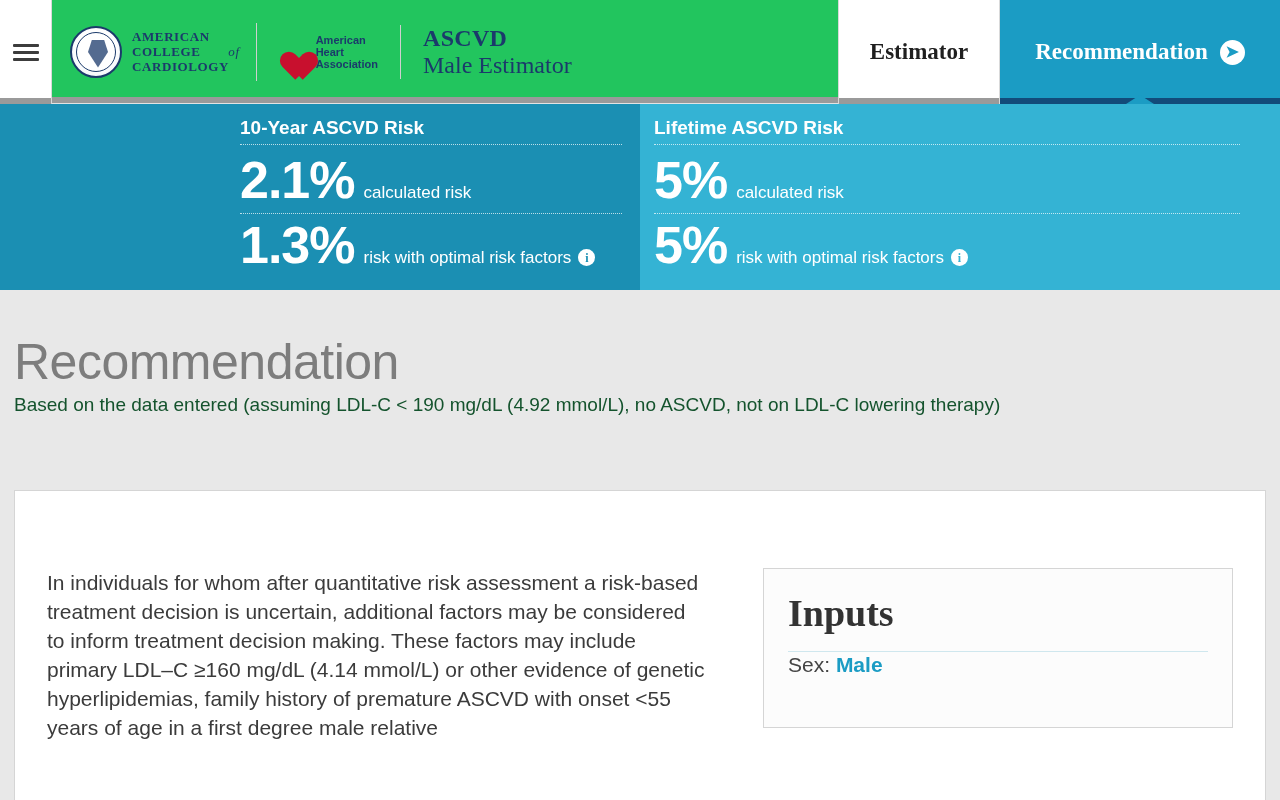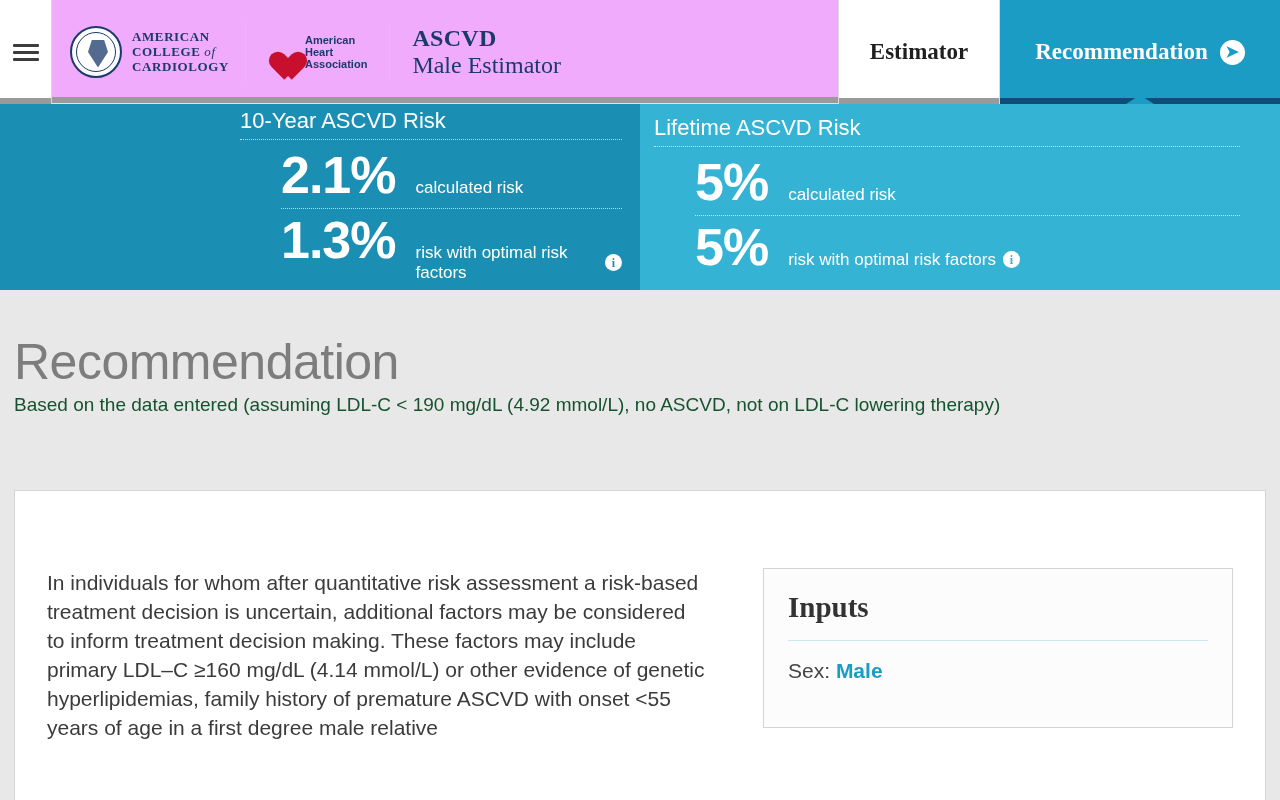--- a/index.html
+++ b/index.html
@@ -8,21 +8,21 @@
     overflow: hidden;
     font-family: "Liberation Sans", sans-serif;
     background: #ffffff;
   }
 
   
   .topbar {
     display: flex;
     height: 104px;
     width: 1280px;
-    background: #f0abfc;
+    background: #22c55e;
     position: relative;
   }
   .hamburger-btn {
     width: 52px;
     height: 104px;
     background: #ffffff;
     border-right: 1px solid #d9d9d9;
     display: flex;
     align-items: center;
     justify-content: center;
@@ -84,21 +84,21 @@
     opacity: .75;
   }
   .acc-text {
     font-family: "Liberation Serif", serif;
     color: #1b3a6b;
     font-size: 13px;
     line-height: 15px;
     letter-spacing: .6px;
     font-weight: bold;
   }
-  .acc-text .of { font-style: italic; font-weight: normal; }
+  .acc-text .of { font-style: italic; font-weight: normal; margin-left: 24px; }
   .divider-v {
     width: 1px; height: 58px; background: #cfcfcf; margin: 0 16px;
   }
   .aha-logo { display: flex; align-items: center; gap: 7px; }
   .aha-heart {
     width: 36px; height: 32px; position: relative; flex: 0 0 36px;
   }
   .aha-heart::before, .aha-heart::after {
     content: "";
     position: absolute; top: 4px;
@@ -178,29 +178,28 @@
     display: flex; align-items: center;
   }
   .risk-right {
     flex: 1 1 auto; background: #34b3d4;
     display: flex; align-items: center;
   }
   .risk-inner { width: 100%; padding-left: 0; }
   .risk-left .risk-inner { padding-left: 240px; padding-right: 18px; }
   .risk-right .risk-inner { padding-left: 14px; padding-right: 40px; }
   .risk-heading {
-    color: #ffffff; font-size: 22px; font-weight: normal;
+    color: #ffffff; font-size: 19px; font-weight: bold;
     padding-bottom: 5px;
     border-bottom: 1px dotted rgba(255,255,255,.7);
     margin-bottom: 4px;
   }
   .risk-row {
-    display: flex; align-items: baseline; gap: 20px;
+    display: flex; align-items: baseline; gap: 9px;
     padding: 2px 0 4px 0;
-    margin-left: 41px;
   }
   .risk-row.first { border-bottom: 1px dotted rgba(255,255,255,.7); }
   .risk-value {
     color: #ffffff; font-size: 52px; font-weight: bold; line-height: 58px;
     letter-spacing: -1px;
   }
   .risk-label {
     color: #ffffff; font-size: 17px; line-height: 20px;
     display: flex; align-items: center; gap: 7px;
   }
@@ -259,26 +258,26 @@
   }
   .col-side { flex: 1 1 auto; }
   .inputs-box {
     border: 1px solid #d5d5d5;
     background: #fcfcfc;
     padding: 22px 24px;
     height: 160px;
   }
   .inputs-title {
     font-family: "Liberation Serif", serif;
-    font-size: 29px; color: #333333; font-weight: bold;
+    font-size: 38px; color: #333333; font-weight: bold;
     padding-bottom: 16px;
     border-bottom: 1px solid #cfe7ee;
   }
   .input-row {
-    margin-top: 18px;
+    margin-top: 1px;
     font-size: 21px; color: #444444;
   }
   .input-row .val { color: #1b9cc4; font-weight: bold; }
 </style>
 </head>
 <body>
 
 <div class="topbar">
 
   <div class="hamburger-btn">

